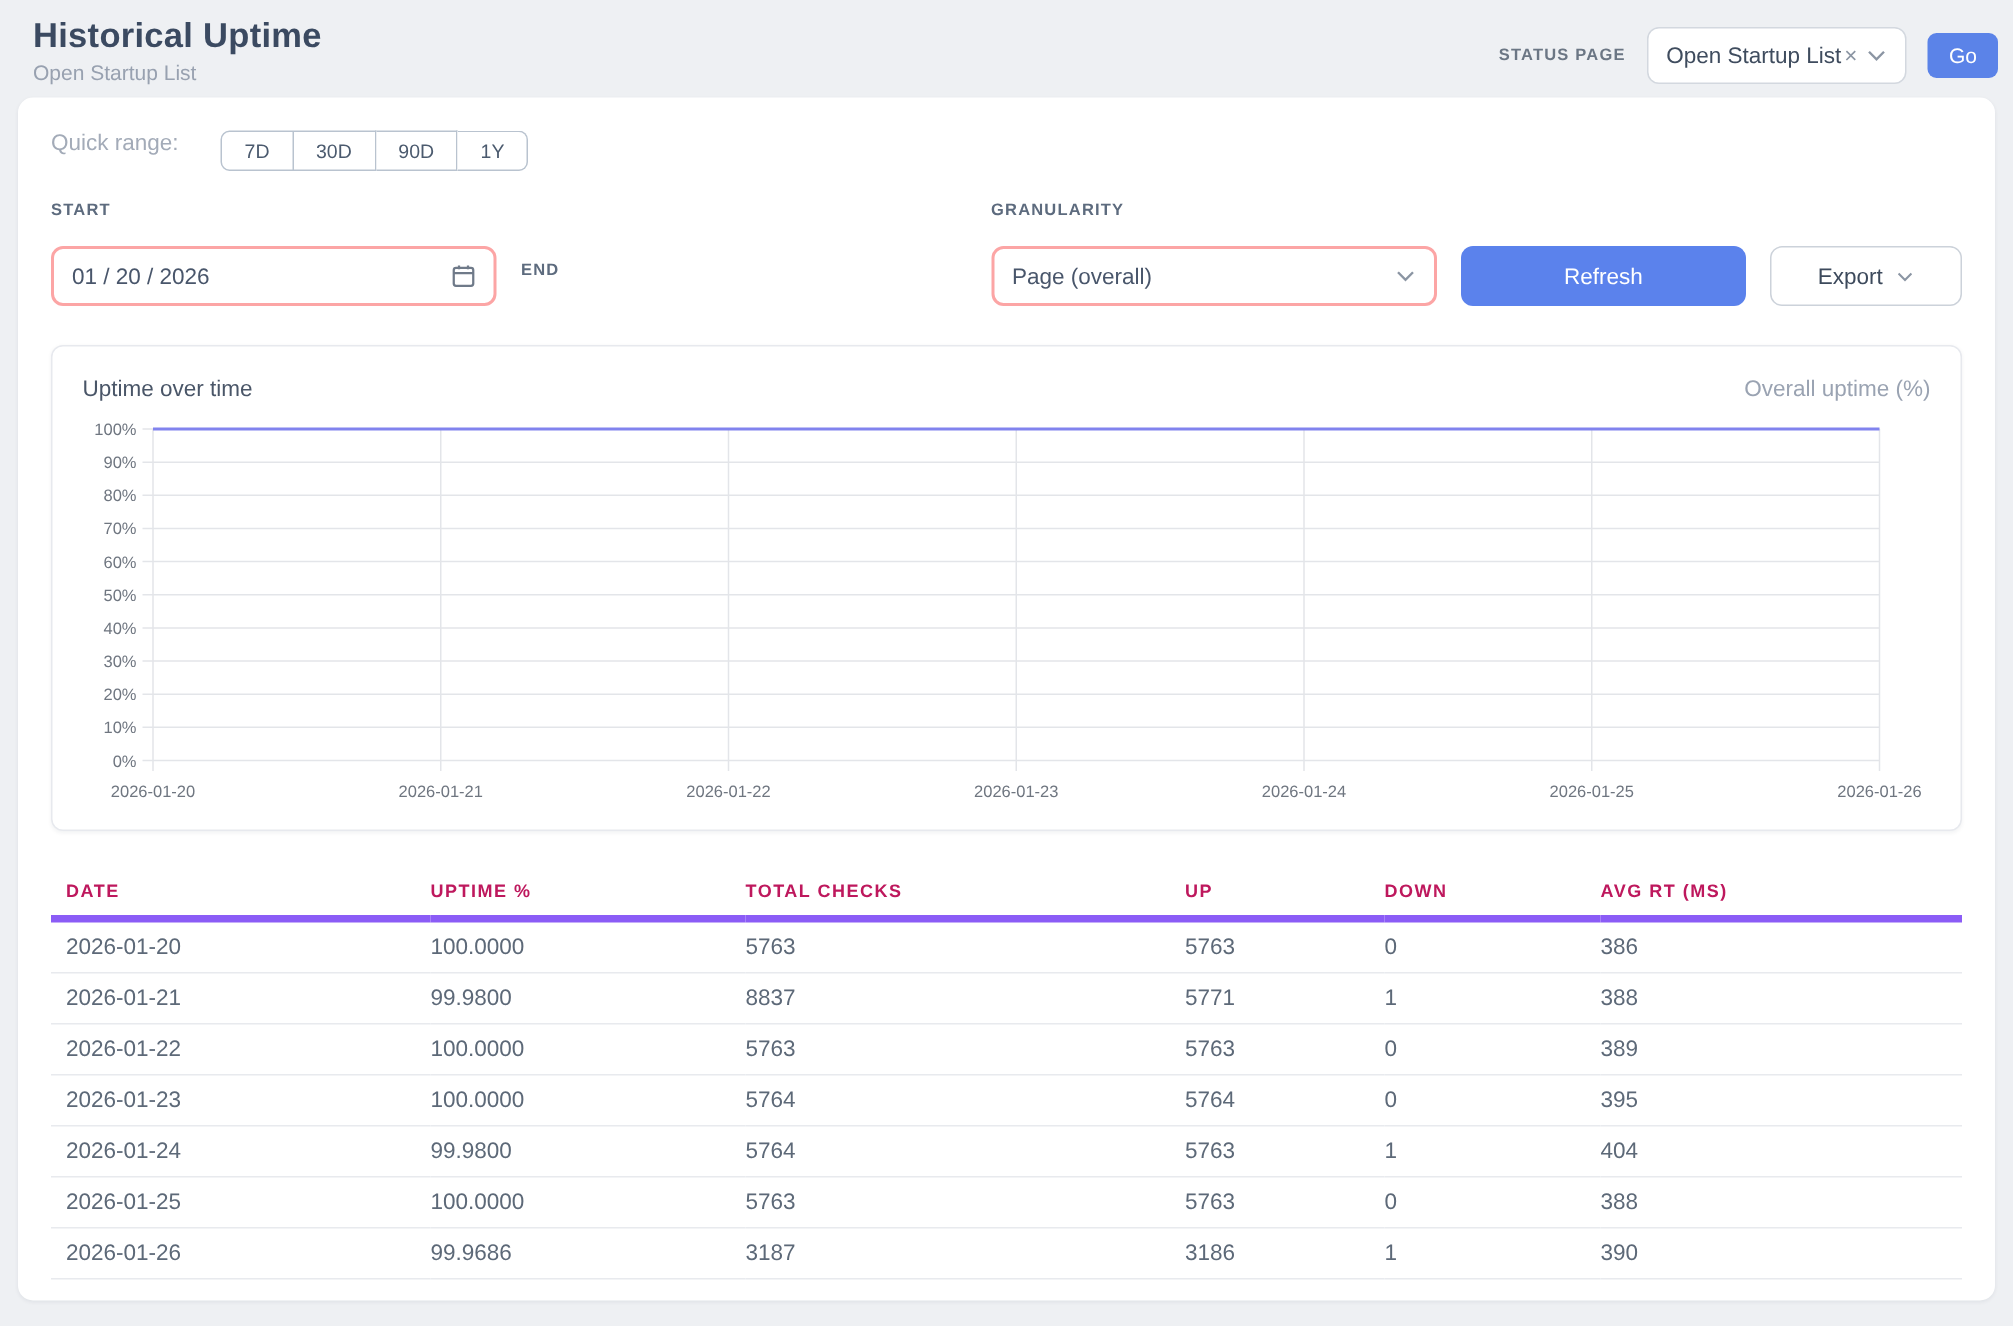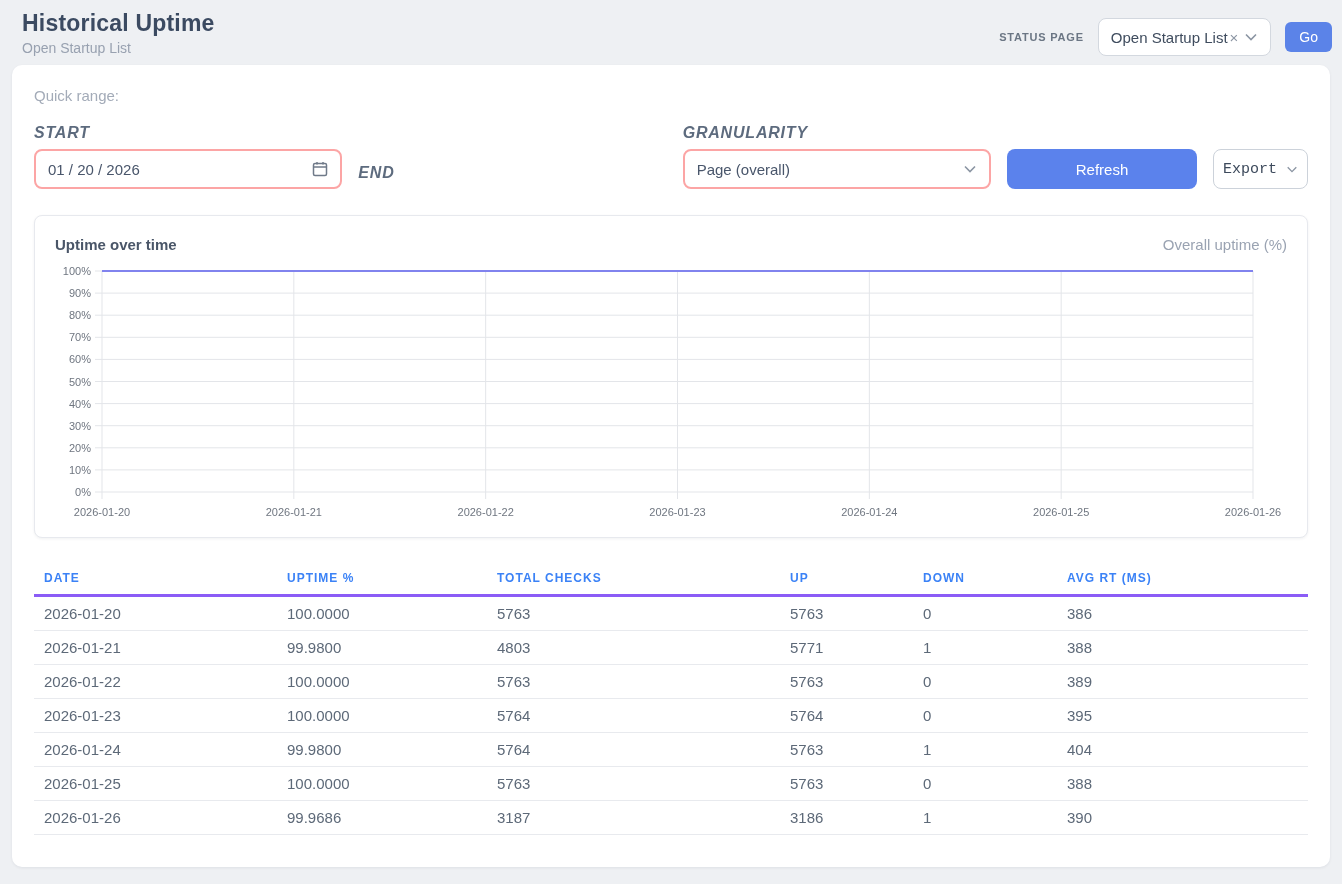--- a/index.html
+++ b/index.html
@@ -26,36 +26,36 @@
   .qr-label { font-size:15px; color:#a3abb8; }
   .segmented { display:flex; }
   .segmented button { background:#fff; border:1px solid #b9c3cf; border-left-width:0; font-size:13px; font-weight:500; color:#4b5a6e; height:27px; padding:0 15px; cursor:pointer; font-family:inherit; }
   .segmented button:first-child { border-left-width:1px; border-radius:6px 0 0 6px; }
   .segmented button:last-child { border-radius:0 6px 6px 0; }
   .retention-badge { background:#e3e7ee; color:#57657c; font-size:12px; font-weight:700; letter-spacing:.8px; padding:7px 12px; border-radius:6px; }
 
   
   .row2 { display:flex; align-items:flex-end; gap:16px; margin-top:20px; }
   .field { display:flex; flex-direction:column; flex:1 1 0; }
-  .field-label { font-size:16px; font-weight:700; color:#5d6b7e; letter-spacing:.8px; margin-bottom:7px;font-style:italic; }
+  .field-label { font-size:11px; font-weight:700; color:#5d6b7e; letter-spacing:.8px; margin-bottom:18px; }
   .input-box { height:40px; border:2px solid #fca5a5; border-radius:8px; background:#fff; display:flex; align-items:center; justify-content:space-between; padding:0 12px; font-size:15px; color:#49566b; cursor:text; }
   .select-box { cursor:pointer; }
   .cal-icon { stroke:#6f7a89; fill:none; stroke-width:1.5; }
   .refresh-btn { width:190px; height:40px; background:#5b82ec; color:#fff; border:none; border-radius:8px; font-size:15px; cursor:pointer; font-family:inherit; flex:0 0 auto; }
-  .export-btn { width:95px; height:40px; background:#fff; border:1px solid #ccd2da; border-radius:8px; font-size:15px; color:#3d4a5c; cursor:pointer; font-family:Liberation Mono, monospace; display:flex; align-items:center; justify-content:center; gap:9px; flex:0 0 auto; }
+  .export-btn { width:128px; height:40px; background:#fff; border:1px solid #ccd2da; border-radius:8px; font-size:15px; color:#3d4a5c; cursor:pointer; font-family:Liberation Sans, sans-serif; display:flex; align-items:center; justify-content:center; gap:9px; flex:0 0 auto; }
 
   
   .chart-card { margin-top:26px; border:1px solid #e7e9ee; border-radius:8px; padding:20px 20px 12px 20px; box-shadow:0 1px 3px rgba(20,30,50,.06); background:#fff; }
   .chart-head { display:flex; justify-content:space-between; align-items:center; margin-bottom:10px; }
-  .chart-title { font-size:15px; font-weight:700; color:#4a5668; }
+  .chart-title { font-size:15px; font-weight:400; color:#4a5668; }
   .chart-legend { font-size:15px; color:#9aa3b2; }
 
   
   .uptime-table { width:100%; border-collapse:collapse; table-layout:fixed; margin-top:24px; }
-  .uptime-table th { text-align:left; font-size:12px; font-weight:700; letter-spacing:1px; color:#3b82f6; padding:9px 0; border-bottom:3px solid #8b5cf6; }
+  .uptime-table th { text-align:left; font-size:12px; font-weight:700; letter-spacing:1px; color:#be185d; padding:9px 0; border-bottom:5px solid #8b5cf6; }
   .uptime-table td { text-align:left; font-size:15px; color:#5d6978; padding:8px 0; border-bottom:1px solid #e8eaee; }
   .uptime-table th:first-child, .uptime-table td:first-child { padding-left:10px; }
 </style>
 </head>
 <body>
 
 <div class="topbar">
   <div>
     <div class="page-title">Historical Uptime</div>
     <div class="page-subtitle">Open Startup List</div>
@@ -71,20 +71,26 @@
     </div>
     <button class="go-btn">Go</button>
   </div>
 </div>
 
 <div class="main-card">
 
   <div class="row1">
     <div class="qr-wrap">
       <span class="qr-label">Quick range:</span>
+      <div class="segmented">
+          <button>7D</button>
+          <button>30D</button>
+          <button>90D</button>
+          <button>1Y</button>
+        </div>
     </div>
   </div>
 
   <div class="row2">
     <div class="field">
       <span class="field-label">START</span>
       <div class="input-box">
         <span>01 / 20 / 2026</span>
         <svg width="16" height="16" viewBox="0 0 16 16">
             <rect class="cal-icon" x="1.5" y="2.5" width="13" height="12" rx="1.5"></rect>
@@ -185,21 +191,21 @@
           <td>2026-01-20</td>
           <td>100.0000</td>
           <td>5763</td>
           <td>5763</td>
           <td>0</td>
           <td>386</td>
         </tr>
         <tr>
           <td>2026-01-21</td>
           <td>99.9800</td>
-          <td>4803</td>
+          <td>8837</td>
           <td>5771</td>
           <td>1</td>
           <td>388</td>
         </tr>
         <tr>
           <td>2026-01-22</td>
           <td>100.0000</td>
           <td>5763</td>
           <td>5763</td>
           <td>0</td>

